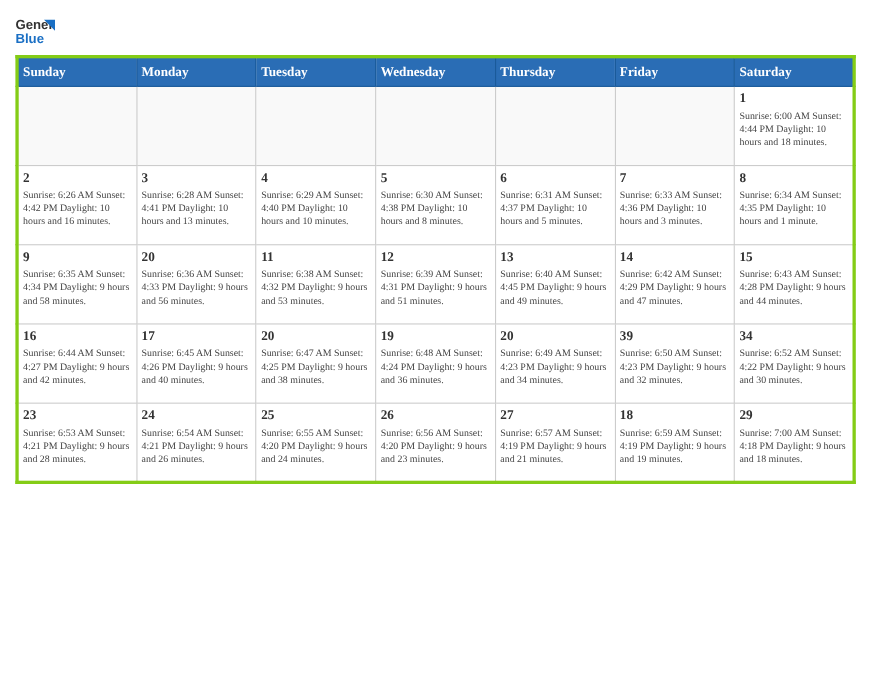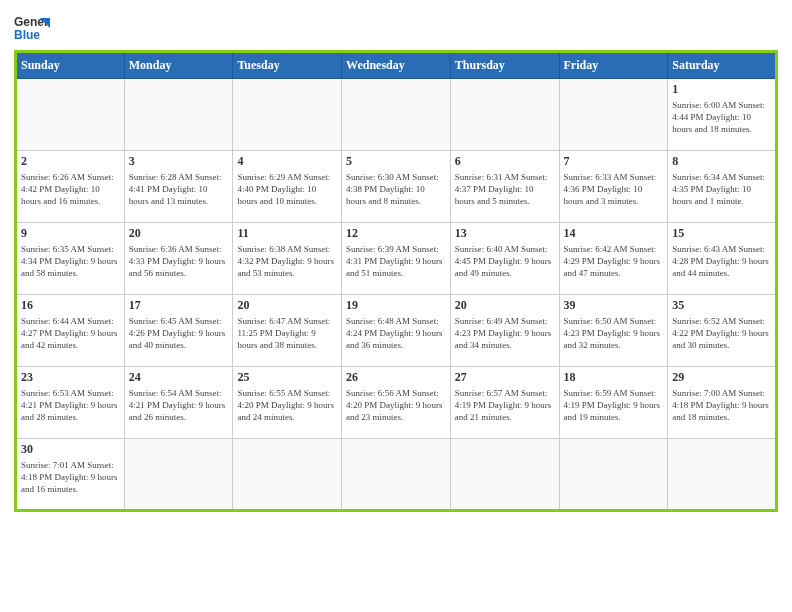--- a/index.html
+++ b/index.html
@@ -222,21 +222,21 @@
           </td>
           <td>
             <span class="day-number">17</span>
             <div class="day-info">Sunrise: 6:45 AM
 Sunset: 4:26 PM
 Daylight: 9 hours and 40 minutes.</div>
           </td>
           <td>
             <span class="day-number">20</span>
             <div class="day-info">Sunrise: 6:47 AM
-Sunset: 11:25 PM
+Sunset: 4:25 PM
 Daylight: 9 hours and 38 minutes.</div>
           </td>
           <td>
             <span class="day-number">19</span>
             <div class="day-info">Sunrise: 6:48 AM
 Sunset: 4:24 PM
 Daylight: 9 hours and 36 minutes.</div>
           </td>
           <td>
             <span class="day-number">20</span>
@@ -244,21 +244,21 @@
 Sunset: 4:23 PM
 Daylight: 9 hours and 34 minutes.</div>
           </td>
           <td>
             <span class="day-number">39</span>
             <div class="day-info">Sunrise: 6:50 AM
 Sunset: 4:23 PM
 Daylight: 9 hours and 32 minutes.</div>
           </td>
           <td>
-            <span class="day-number">35</span>
+            <span class="day-number">34</span>
             <div class="day-info">Sunrise: 6:52 AM
 Sunset: 4:22 PM
 Daylight: 9 hours and 30 minutes.</div>
           </td>
         </tr>
         <tr class="week-row">
           <td>
             <span class="day-number">23</span>
             <div class="day-info">Sunrise: 6:53 AM
 Sunset: 4:21 PM
@@ -293,30 +293,16 @@
             <div class="day-info">Sunrise: 6:59 AM
 Sunset: 4:19 PM
 Daylight: 9 hours and 19 minutes.</div>
           </td>
           <td>
             <span class="day-number">29</span>
             <div class="day-info">Sunrise: 7:00 AM
 Sunset: 4:18 PM
 Daylight: 9 hours and 18 minutes.</div>
           </td>
-        </tr>
-        <tr class="week-row">
-          <td>
-            <span class="day-number">30</span>
-            <div class="day-info">Sunrise: 7:01 AM
-Sunset: 4:18 PM
-Daylight: 9 hours and 16 minutes.</div>
-          </td>
-          <td class="empty-cell"></td>
-          <td class="empty-cell"></td>
-          <td class="empty-cell"></td>
-          <td class="empty-cell"></td>
-          <td class="empty-cell"></td>
-          <td class="empty-cell"></td>
         </tr>
       </tbody>
   </table>
 </div>
 
 </body></html>

